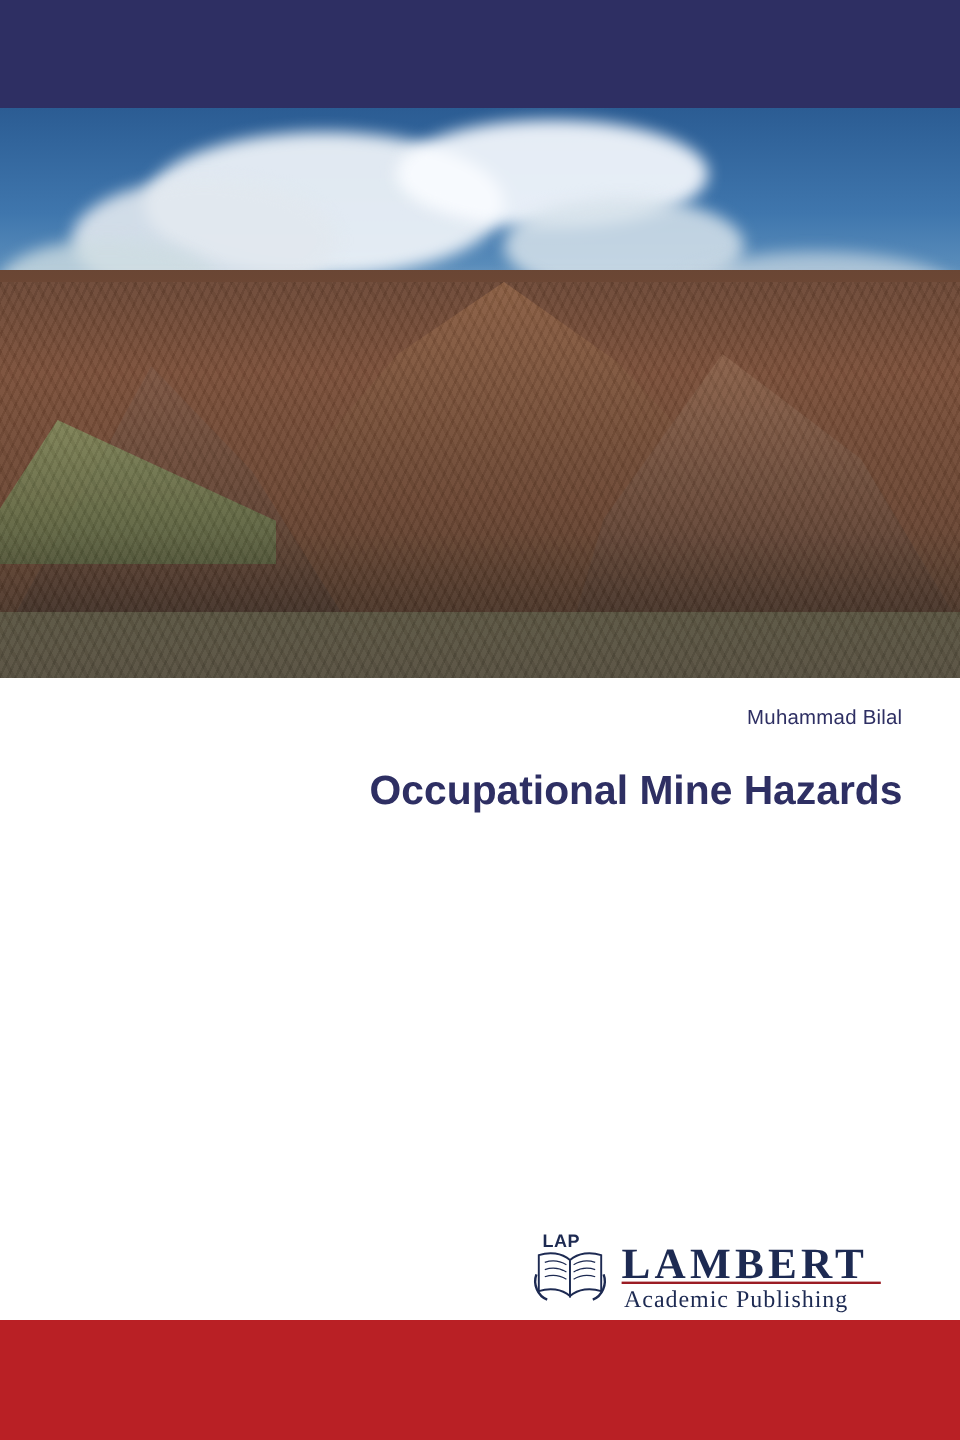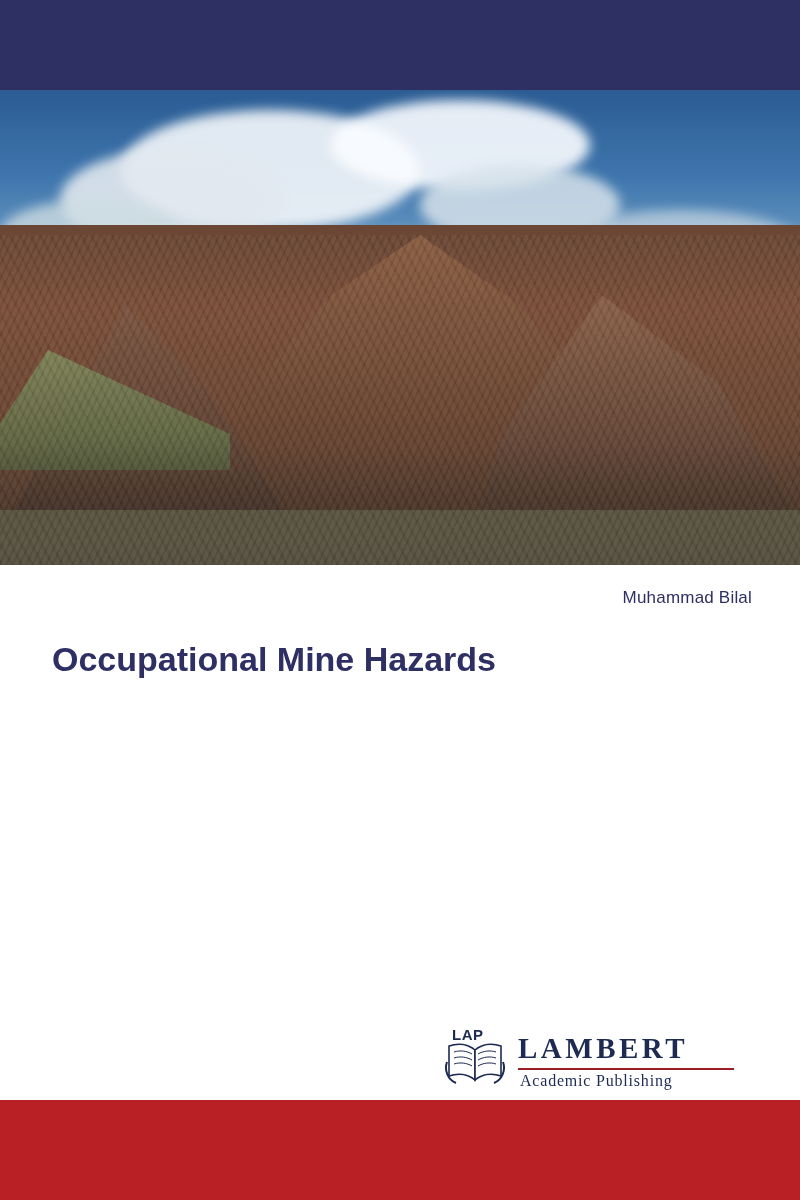--- a/index.html
+++ b/index.html
@@ -156,21 +156,21 @@
     font-size: 17px;
     color: #2e2f63;
     letter-spacing: 0.2px;
     text-align: center;
   }
   .title {
     position: absolute;
     top: 635px;
     right: 48px;
     width: 700px;
-    text-align: left;
+    text-align: right;
     font-size: 34px;
     font-weight: bold;
     color: #2e2f63;
     line-height: 1.42;
   }
   
   .logo {
     position: absolute;
     left: 444px;
     top: 1004px;
@@ -191,39 +191,39 @@
     top: -2px;
     font-size: 15px;
     font-weight: bold;
     color: #1d2a52;
     letter-spacing: 0.5px;
   }
   .logo-lambert {
     position: absolute;
     left: 74px;
     top: 4px;
-    font-size: 29px;
+    font-size: 36px;
     font-weight: bold;
     color: #1d2a52;
     letter-spacing: 3.5px;
     font-family: "Liberation Serif", serif;
   }
   .logo-rule {
     position: absolute;
     left: 74px;
     top: 40px;
     width: 216px;
     height: 2px;
     background: #9b1c24;
   }
   .logo-sub {
     position: absolute;
     left: 76px;
     top: 44px;
-    font-size: 16px;
+    font-size: 20px;
     color: #1d2a52;
     letter-spacing: 0.8px;
     font-family: "Liberation Serif", serif;
     text-align: right;
   }
   
   .bottom-band {
     position: absolute;
     left: 0;
     bottom: 0;

